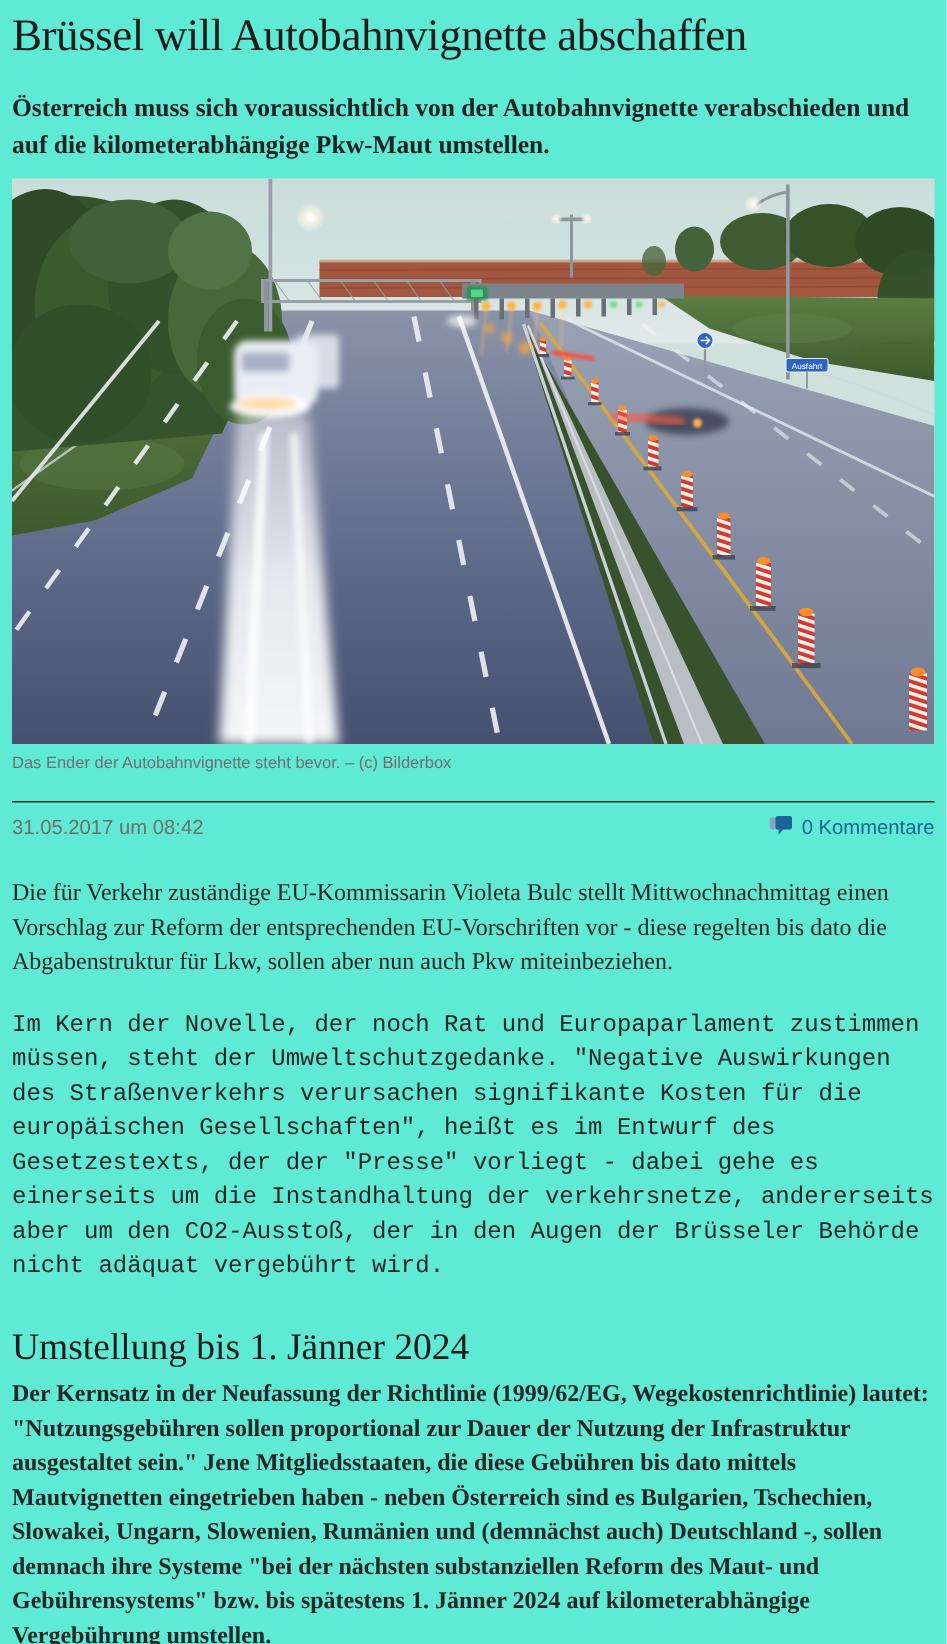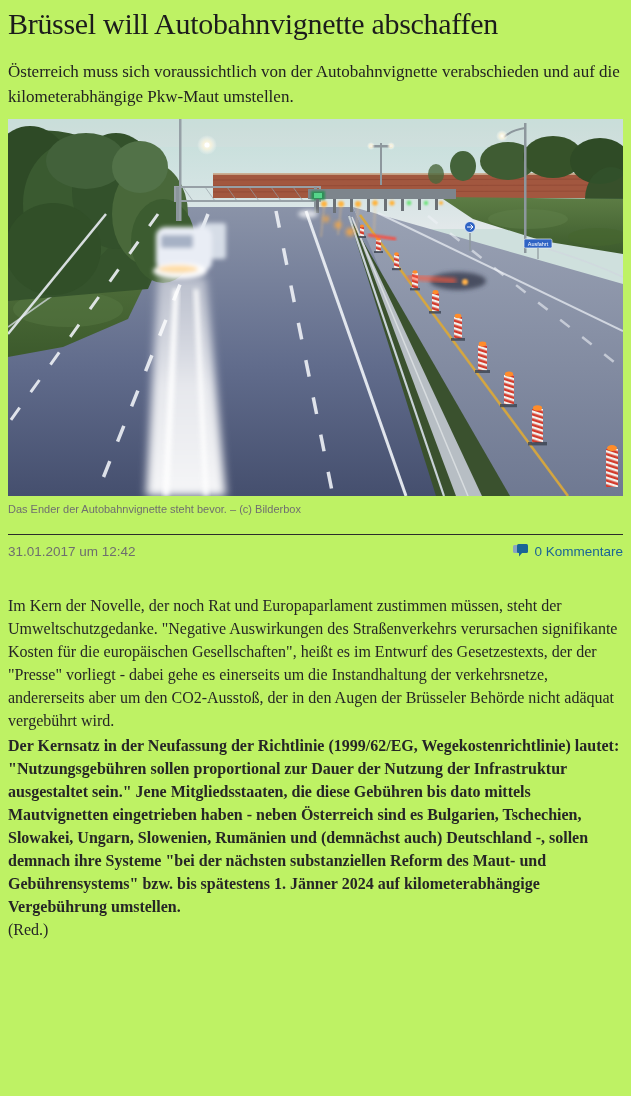--- a/index.html
+++ b/index.html
@@ -1,26 +1,26 @@
 <!DOCTYPE html>
 <html><head>
 <meta charset="utf-8">
 <style>
   html, body { margin: 0; padding: 0; background: #ffffff; }
   .page {
     width: 631px; height: 1096px; box-sizing: border-box;
-    padding: 2px 8px 0 8px; overflow: hidden; background: #bef264;
+    padding: 2px 8px 0 8px; overflow: hidden; background: #5eead4;
     font-family: "Liberation Serif", serif; color: #262626;
   }
   h1.title {
     font-size: 30px; line-height: 38px; font-weight: 400;
     color: #1c1c1c; margin: 3px 0 16px 0; letter-spacing: -0.3px;
   }
   p.lead {
-    font-size: 17px; line-height: 25px; font-weight: 400;
+    font-size: 17px; line-height: 25px; font-weight: 700;
     margin: 0 0 10px 0; color: #222;
   }
   figure.photo-fig { margin: 0; padding: 0; }
   .photo-wrap { width: 615px; height: 377px; overflow: hidden; background: #cfe0dd; }
   figcaption.caption {
     font-family: "Liberation Sans", sans-serif; font-size: 11px;
     color: #6f6f6f; margin-top: 6px; line-height: 15px;
   }
   hr.meta-divider { border: none; border-top: 1px solid #2b2b2b; margin: 17px 0 0 0; }
   .meta-row {
@@ -28,21 +28,21 @@
     margin-top: 9px; font-family: "Liberation Sans", sans-serif;
     font-size: 13.5px; color: #6e6e6e;
   }
   a.comments {
     display: flex; align-items: flex-start; gap: 6px;
     color: #1a6496; text-decoration: none; cursor: pointer;
     font-family: "Liberation Sans", sans-serif; font-size: 13.5px;
   }
   p.body { font-size: 16px; line-height: 23px; margin: 0; color: #262626; }
   p.p1 { margin-top: 25px; }
-  p.p2 { margin-top: 35px; }
+  p.p2 { margin-top: 19px; font-family: Liberation Mono, monospace; }
   p.p3 { margin-top: 2px; font-weight: bold; }
   h2.subhead {
     font-size: 25px; line-height: 30px; font-weight: 400;
     color: #1c1c1c; margin: 28px 0 4px 0;
   }
   p.signoff { }
 </style>
 </head>
 <body>
 
@@ -292,31 +292,33 @@
           <ellipse cx="170" cy="150" rx="20" ry="4" fill="#ffc66a" opacity="0.6"></ellipse>
         </g>
       </svg>
     </div>
     <figcaption class="caption">Das Ender der Autobahnvignette steht bevor. – (c) Bilderbox</figcaption>
   </figure>
 
   <hr class="meta-divider">
 
   <div class="meta-row">
-    <span>31.01.2017 um 12:42</span>
+    <span>31.05.2017 um 08:42</span>
     <a class="comments">
       <svg width="15" height="13" viewBox="0 0 15 13">
         <rect x="0" y="1" width="9" height="8" rx="1.5" fill="#8aa5c2"></rect>
         <rect x="4" y="0" width="11" height="9" rx="1.5" fill="#1a6496"></rect>
         <path d="M6,8.5 l0,4 l3.5,-4 Z" fill="#1a6496"></path>
       </svg>
       <span>0 Kommentare</span>
     </a>
   </div>
 
+  <p class="body p1">Die für Verkehr zuständige EU-Kommissarin Violeta Bulc stellt Mittwochnachmittag einen Vorschlag zur Reform der entsprechenden EU-Vorschriften vor - diese regelten bis dato die Abgabenstruktur für Lkw, sollen aber nun auch Pkw miteinbeziehen.</p>
   <p class="body p2">Im Kern der Novelle, der noch Rat und Europaparlament zustimmen müssen, steht der Umweltschutzgedanke. "Negative Auswirkungen des Straßenverkehrs verursachen signifikante Kosten für die europäischen Gesellschaften", heißt es im Entwurf des Gesetzestexts, der der "Presse" vorliegt - dabei gehe es einerseits um die Instandhaltung der verkehrsnetze, andererseits aber um den CO2-Ausstoß, der in den Augen der Brüsseler Behörde nicht adäquat vergebührt wird.</p>
 
+  <h2 class="subhead">Umstellung bis 1. Jänner 2024</h2>
 
   <p class="body p3">Der Kernsatz in der Neufassung der Richtlinie (1999/62/EG, Wegekostenrichtlinie) lautet: "Nutzungsgebühren sollen proportional zur Dauer der Nutzung der Infrastruktur ausgestaltet sein." Jene Mitgliedsstaaten, die diese Gebühren bis dato mittels Mautvignetten eingetrieben haben - neben Österreich sind es Bulgarien, Tschechien, Slowakei, Ungarn, Slowenien, Rumänien und (demnächst auch) Deutschland -, sollen demnach ihre Systeme "bei der nächsten substanziellen Reform des Maut- und Gebührensystems" bzw. bis spätestens 1. Jänner 2024 auf kilometerabhängige Vergebührung umstellen.</p>
 
   <p class="body signoff">(Red.)</p>
 
 </div>
 
 </body></html>

